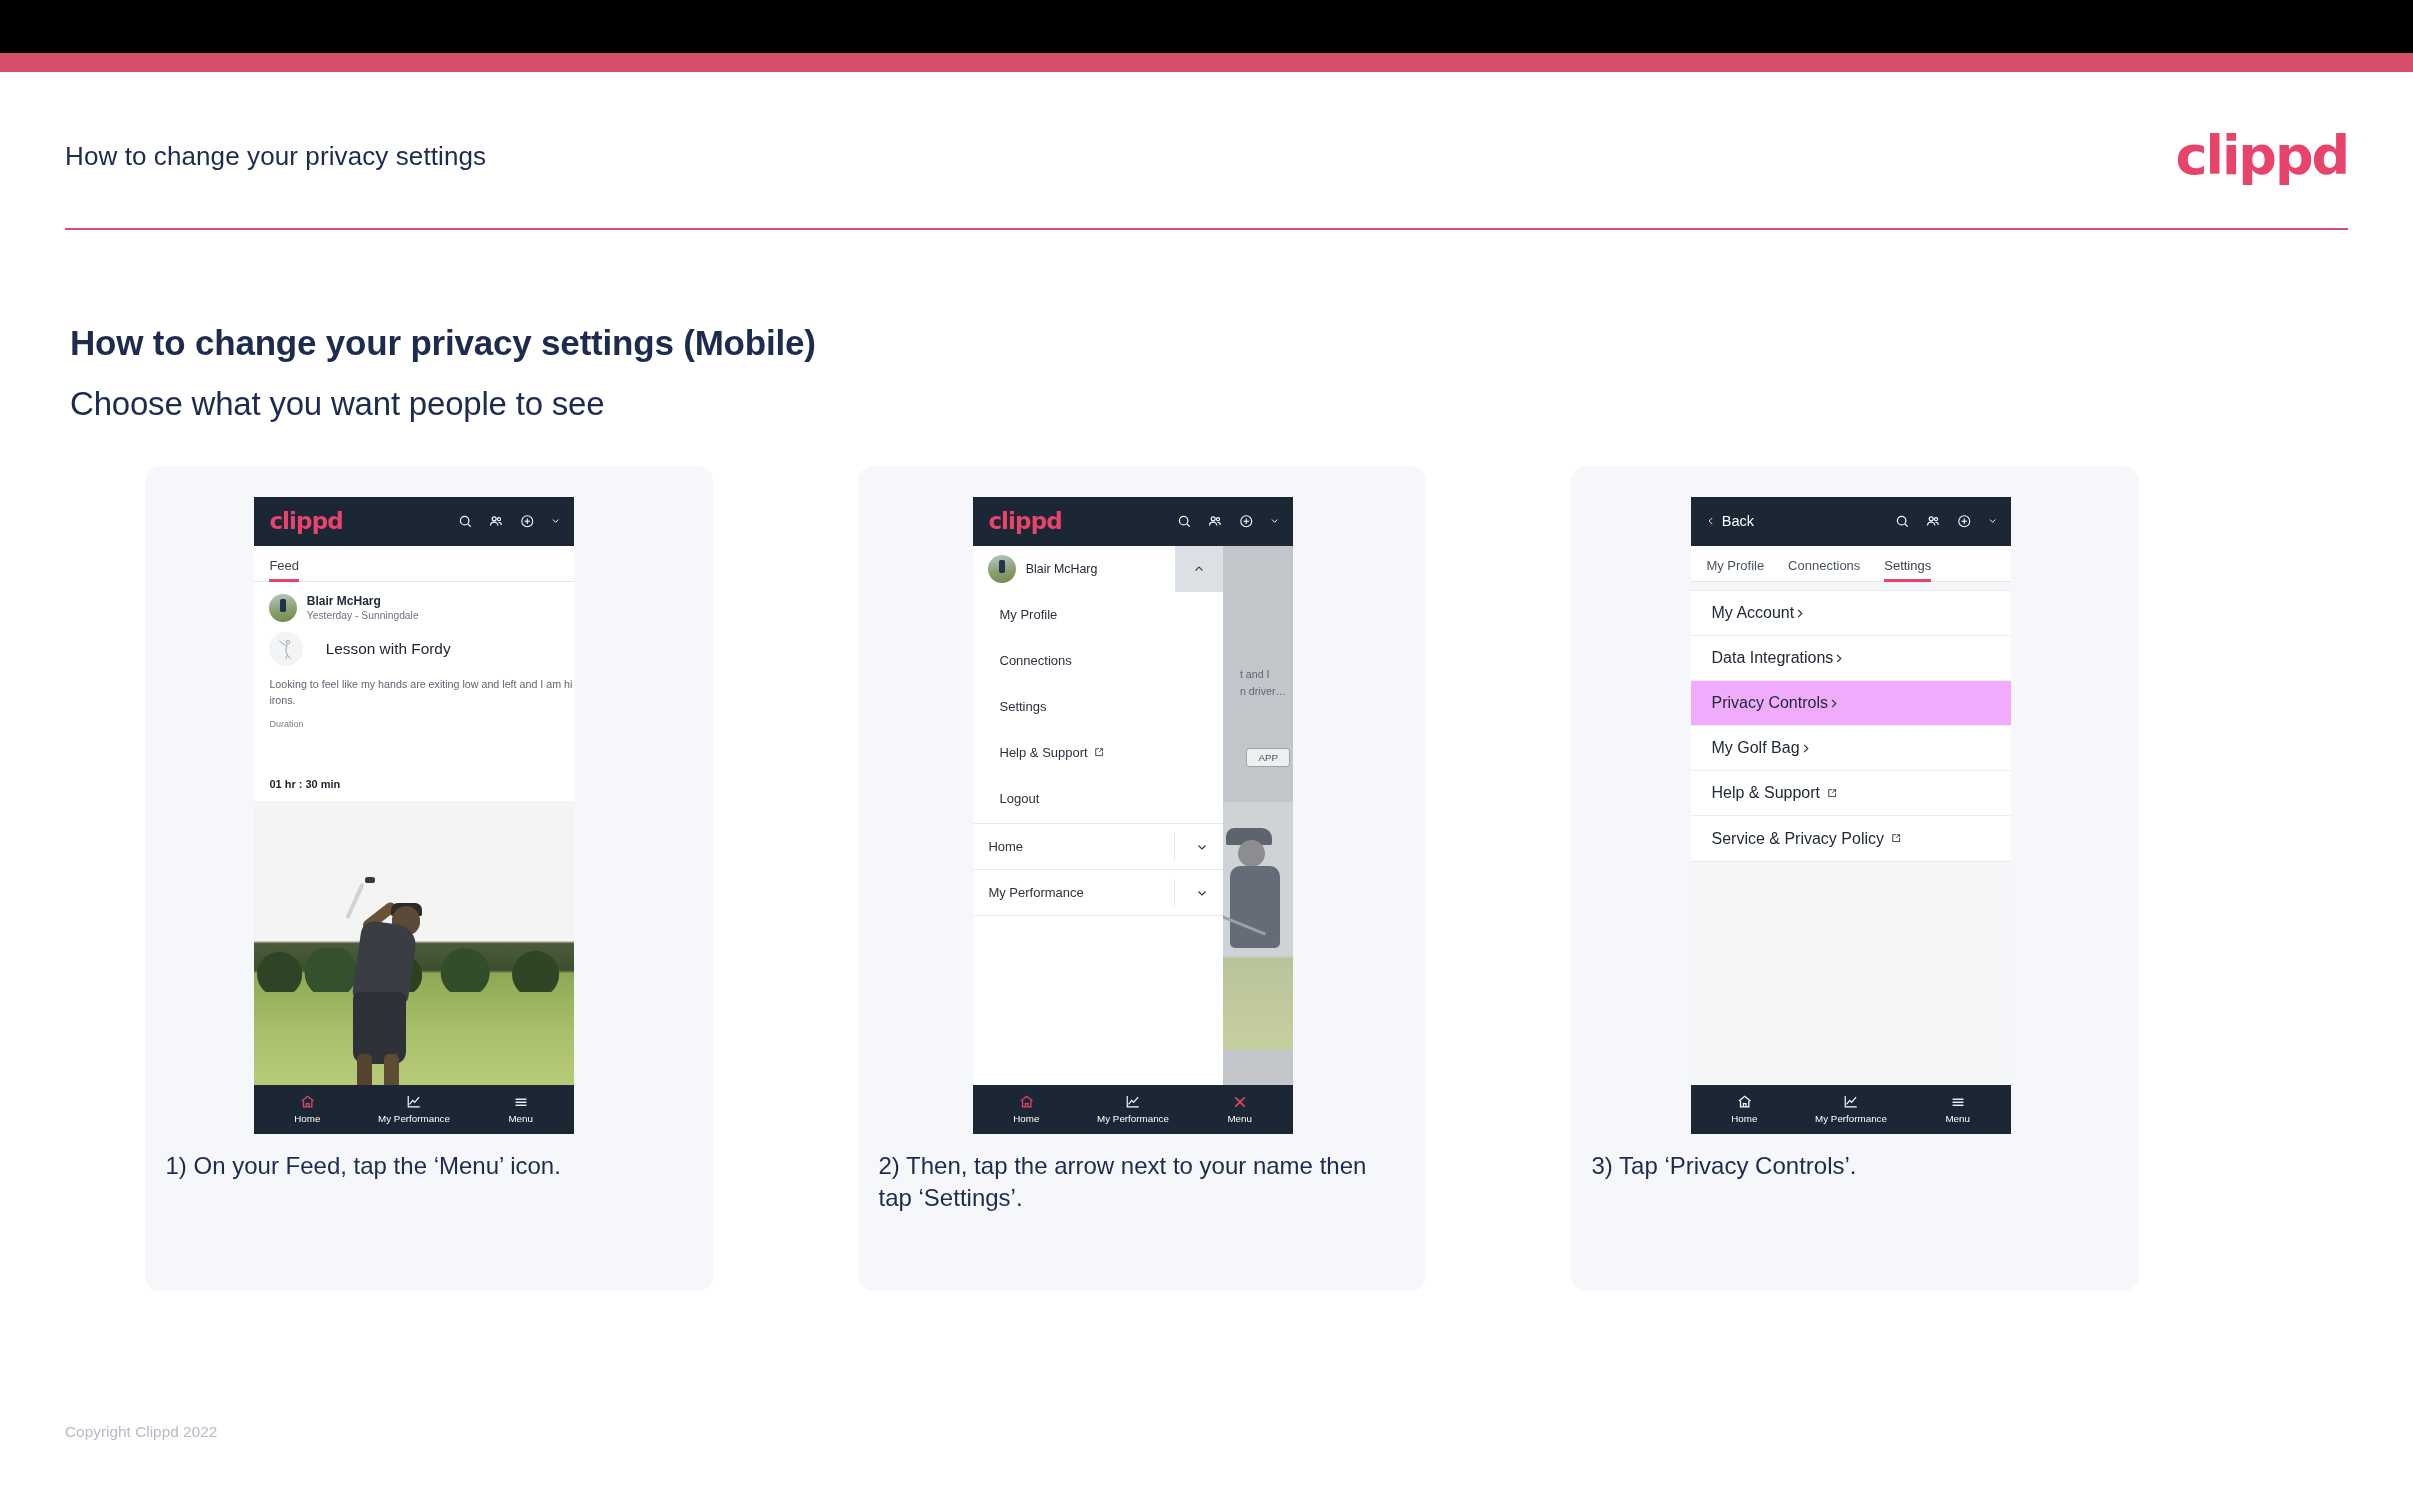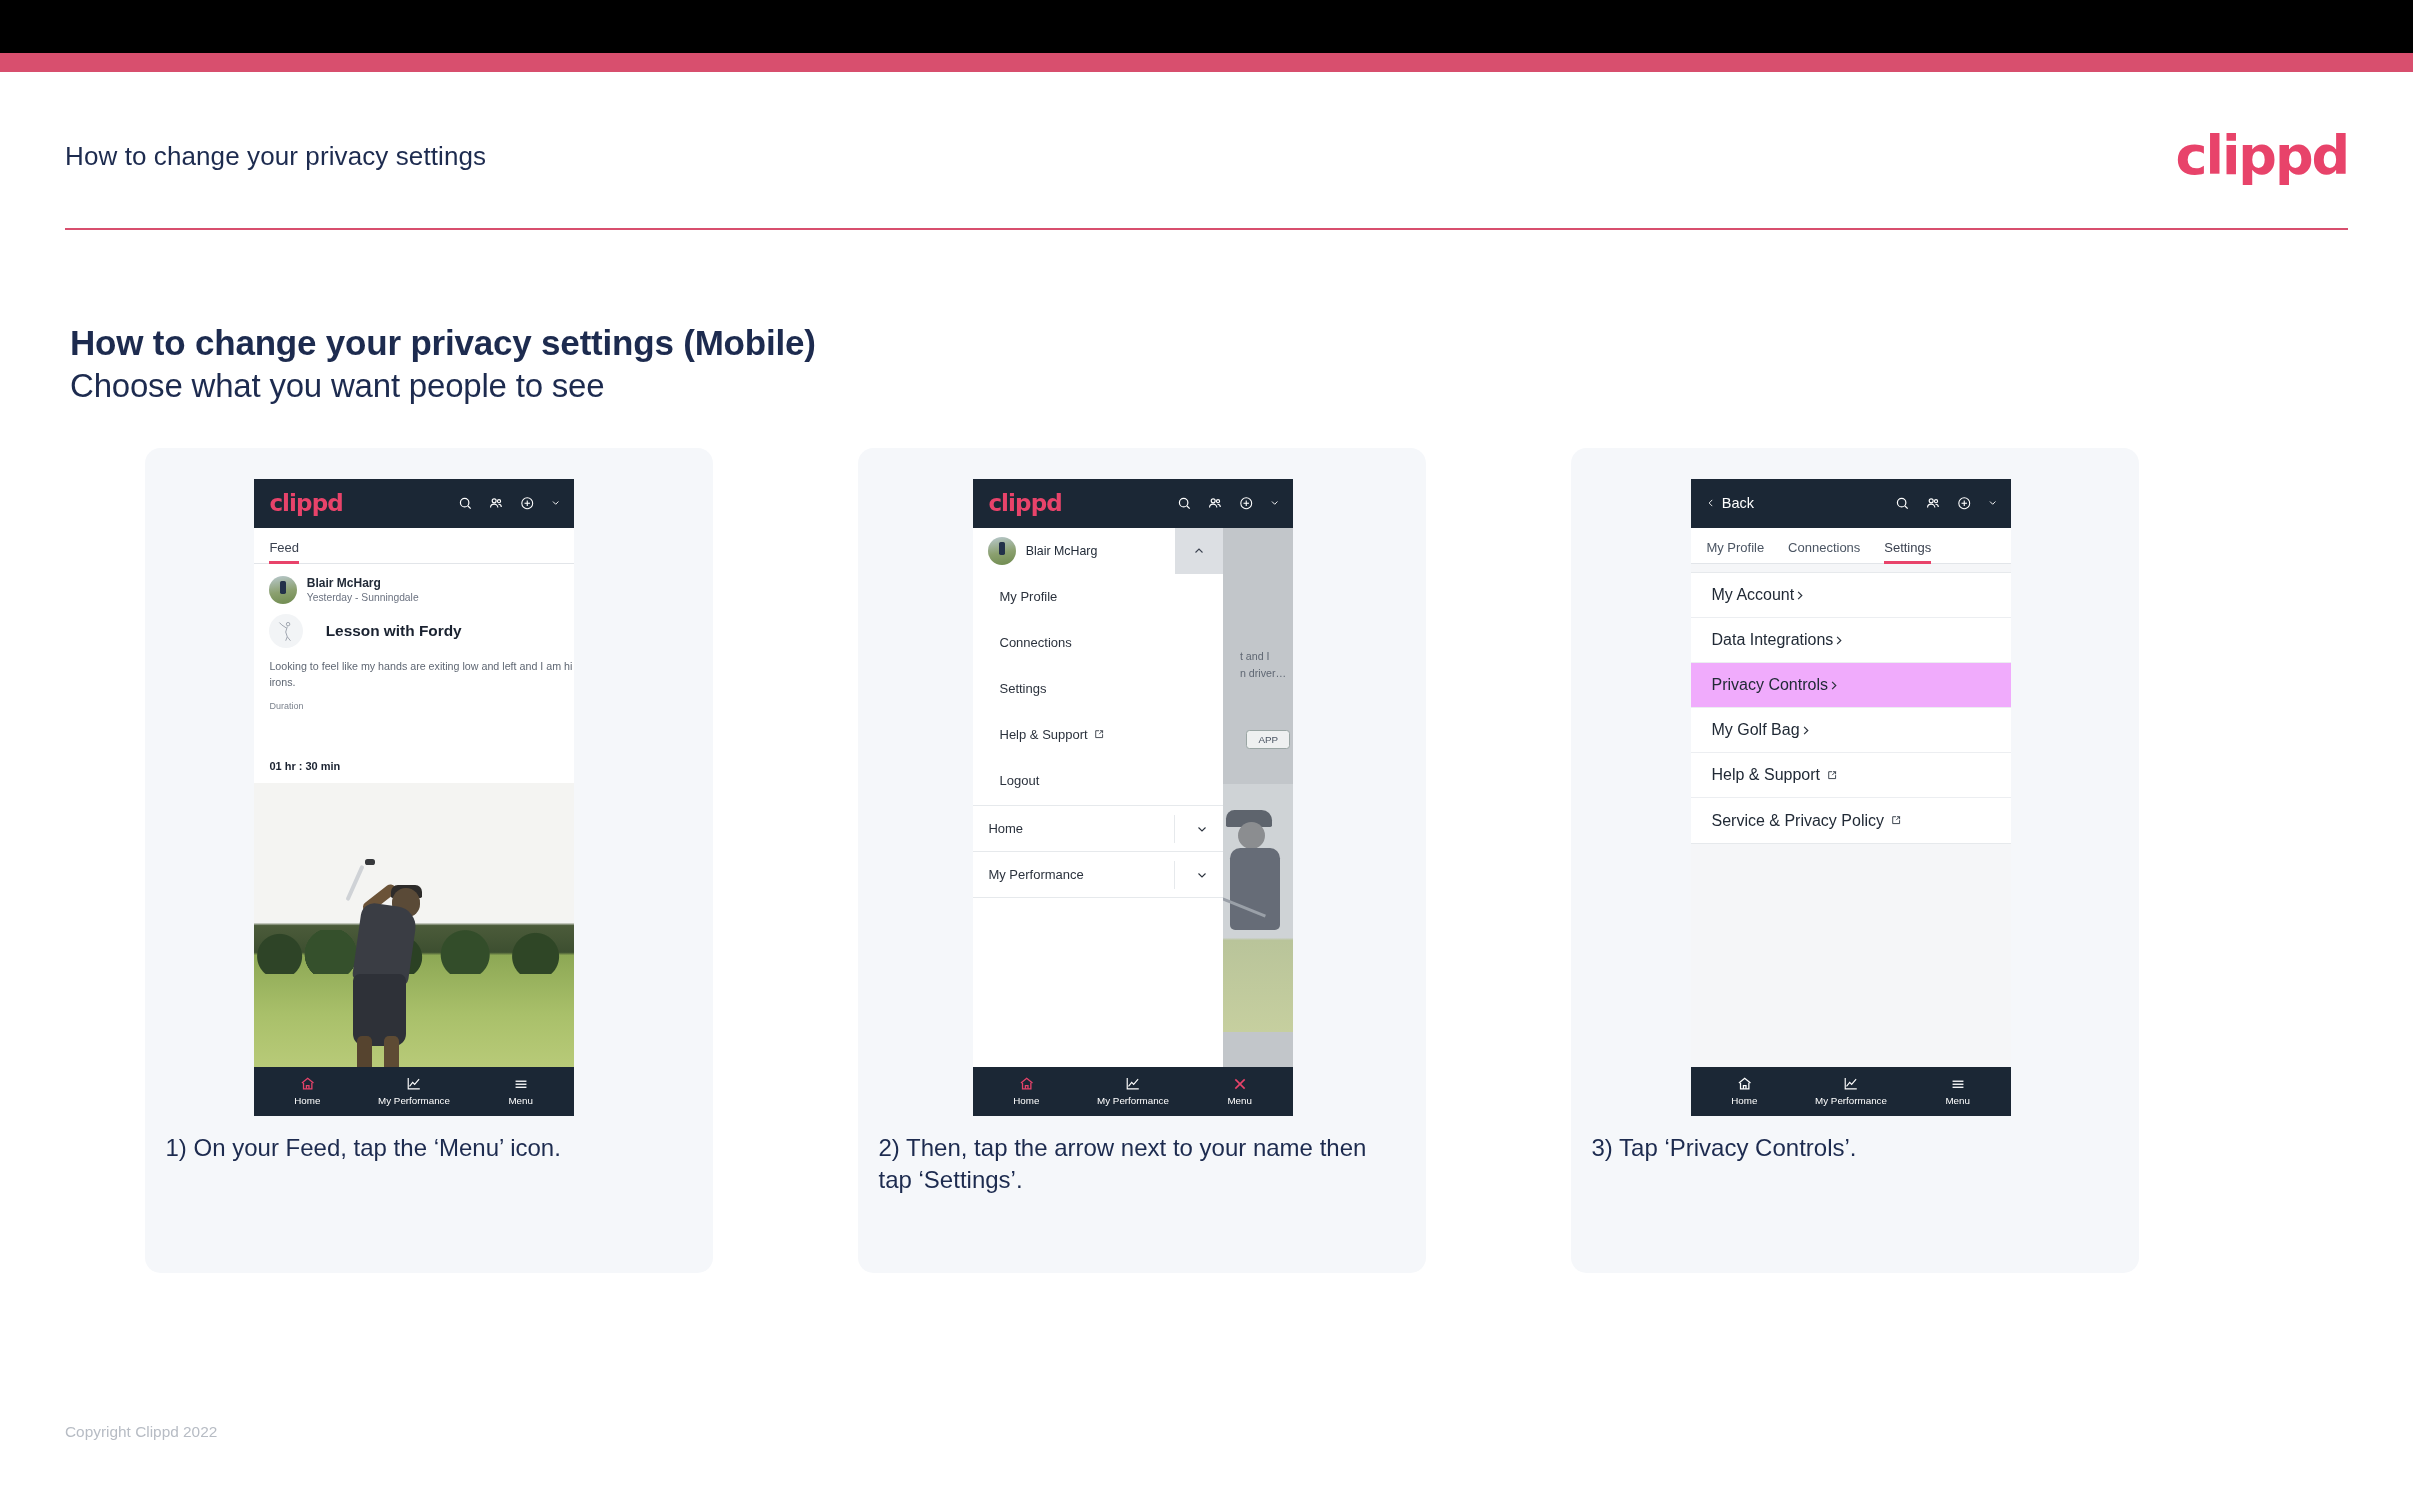--- a/index.html
+++ b/index.html
@@ -43,21 +43,21 @@
   }
 
   
   .headings { padding: 81px 0 0 70px; }
   .h-main {
     font-size: 35px; font-weight: 700; color: #1d2b4f;
     letter-spacing: -0.2px; line-height: 1.25;
   }
   .h-sub {
     font-size: 33px; font-weight: 400; color: #1d2b4f;
-    letter-spacing: -0.2px; line-height: 1.3; margin-top: 0;
+    letter-spacing: -0.2px; line-height: 1.3; margin-top: 18px;
   }
 
   
   .cards {
     display: flex;
     gap: 0;
     padding: 40px 0 0 0;
     justify-content: flex-start;
   }
   .card {
@@ -141,21 +141,21 @@
     width:6px; height:13px; background:#23314a; border-radius:1.7px;
   }
   .post-name { font-size: 12px; font-weight: 700; color: #222b38; line-height: 1.25; }
   .post-meta { font-size: 10.3px; color: #6b7280; line-height: 1.3; }
 
   .lesson-row { display: flex; align-items: center; gap: 10.3px; padding: 10.3px 0 0 15.4px; }
   .lesson-badge {
     width: 34px; height: 34px; border-radius: 50%; background: #f2f4f6;
     display:flex; align-items:center; justify-content:center; flex:0 0 auto;
   }
-  .lesson-title { font-size: 15.4px; font-weight: 700; color: #1a2230; padding-left: 12px; }
+  .lesson-title { font-size: 15.4px; font-weight: 400; color: #1a2230; padding-left: 12px; }
 
   .post-body {
     font-size: 10.7px; color: #5f6773; line-height: 1.55;
     padding: 9.4px 0 0 15.4px; width: 367px; white-space: normal;
   }
   .dur-label { font-size: 9px; color: #7b828d; padding: 10.3px 0 0 15.4px; }
   .dur-value { font-size: 11px; font-weight: 700; color: #1a2230; padding: 1.7px 0 0 15.4px; margin-top: 47px; }
 
   .photo {
     margin-top: 11px;

